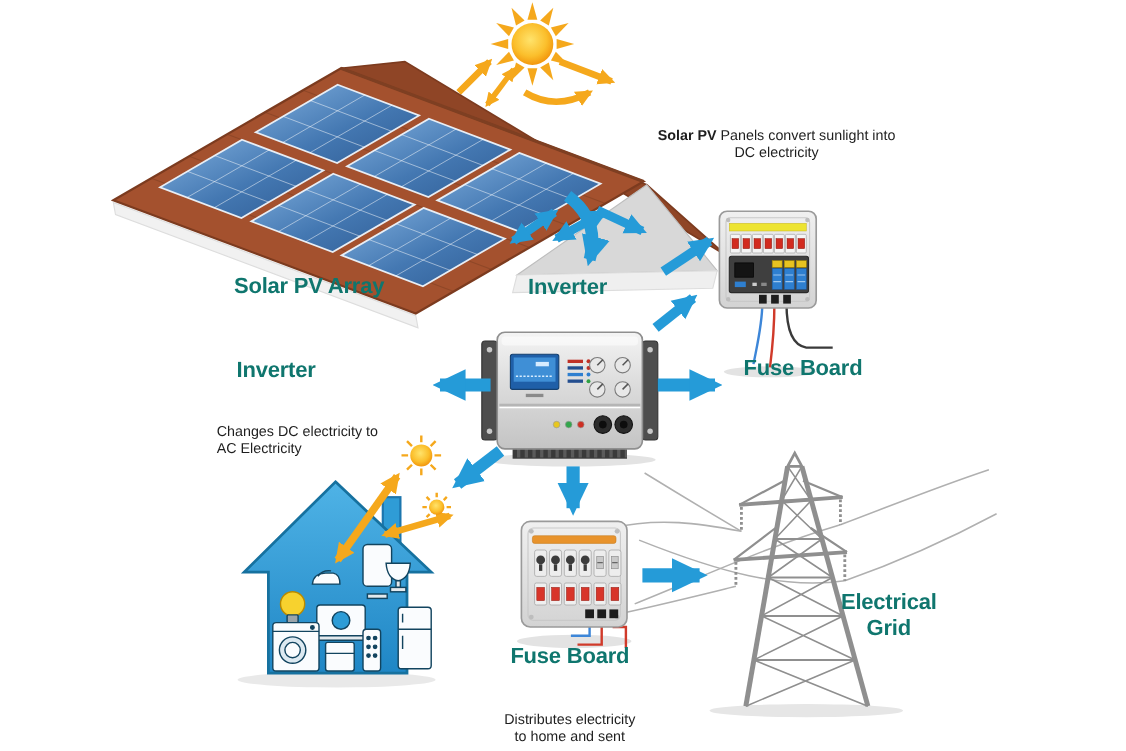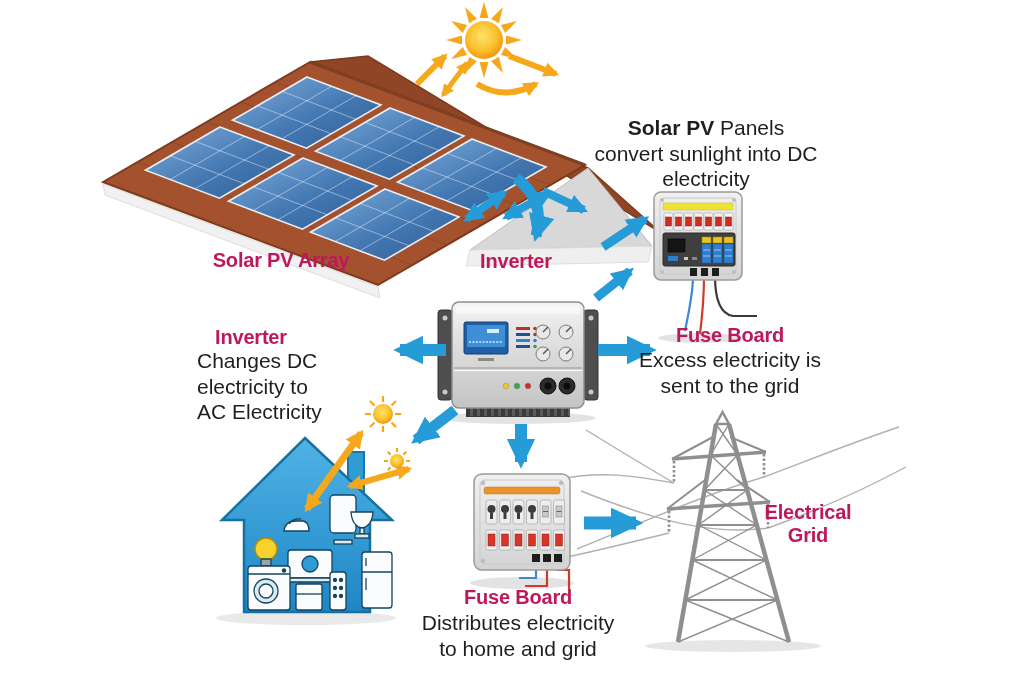--- a/index.html
+++ b/index.html
@@ -1,23 +1,23 @@
 <!DOCTYPE html>
 <html><head>
 <meta charset="utf-8">
 <style>
   html,body{margin:0;padding:0;background:#fff;}
   #stage{position:relative;width:1024px;height:683px;background:#ffffff;overflow:hidden;
          font-family:"Liberation Sans",sans-serif;}
   #stage svg.diagram{position:absolute;left:0;top:0;}
-  .label{position:absolute;color:#be185d;}
+  .label{position:absolute;color:#0f766e;}
   .title{font-weight:700;font-size:20px;letter-spacing:-0.2px;text-align:center;line-height:1.15;}
-  .note{font-size:21px;line-height:1.22;text-align:center;color:#1e1e1e;}
+  .note{font-size:13px;line-height:1.22;text-align:center;color:#1e1e1e;}
   .note b{font-weight:700;}
-  .pre{white-space:pre-line;}
+  .pre{white-space:pre-line;margin-top:36px;}
   .left{text-align:left;}
 </style>
 </head>
 <body>
 
 <div id="stage">
 
 <svg class="diagram" width="1024" height="683" viewBox="0 0 1024 683">
   <defs>
     <marker id="ab" viewBox="0 0 4 4" markerWidth="2.5" markerHeight="2.5" refX="3.1" refY="2" orient="auto-start-reverse" markerUnits="strokeWidth">
@@ -353,24 +353,22 @@
 
 <div class="label note" style="left:592px;top:115px;width:228px"><b>Solar PV</b><span> Panels convert sunlight into DC electricity</span></div>
 
 <div class="label title" style="left:446px;top:250px;width:140px">Inverter</div>
 
 <div class="label title" style="left:151px;top:326px;width:200px">Inverter</div>
 <div class="label note pre left" style="left:197px;top:348px;width:210px">Changes DC electricity to
 AC Electricity</div>
 
 <div class="label title" style="left:630px;top:324px;width:200px">Fuse Board</div>
-<div class="label note pre" style="left:630px;top:347px;width:200px">Excess electricity is
-sent to the grid</div>
 
 <div class="label title" style="left:418px;top:586px;width:200px">Fuse Board</div>
 <div class="label note pre" style="left:418px;top:610px;width:200px">Distributes electricity
-to home and grid</div>
+to home and sent</div>
 
 <div class="label title pre" style="left:746px;top:501px;width:124px">Electrical
 Grid</div>
 
 
 </div>
 
 </body></html>

